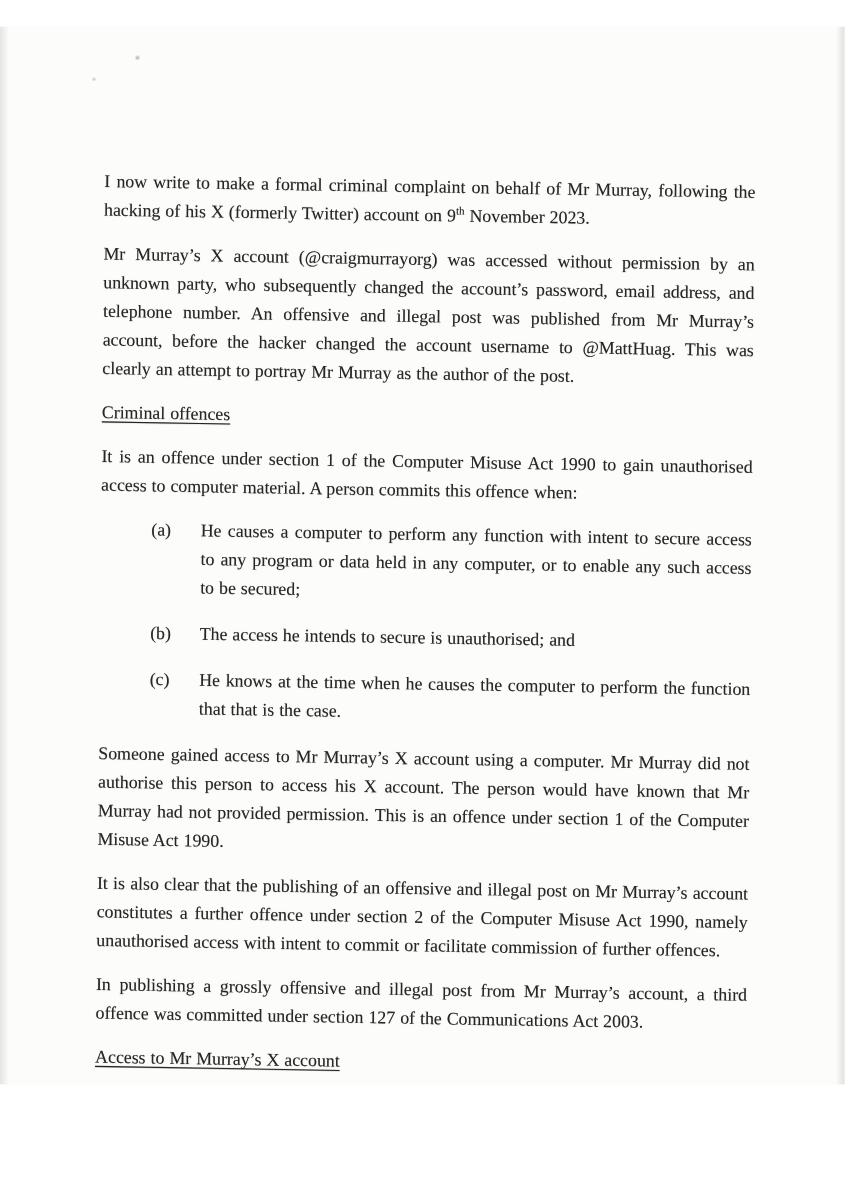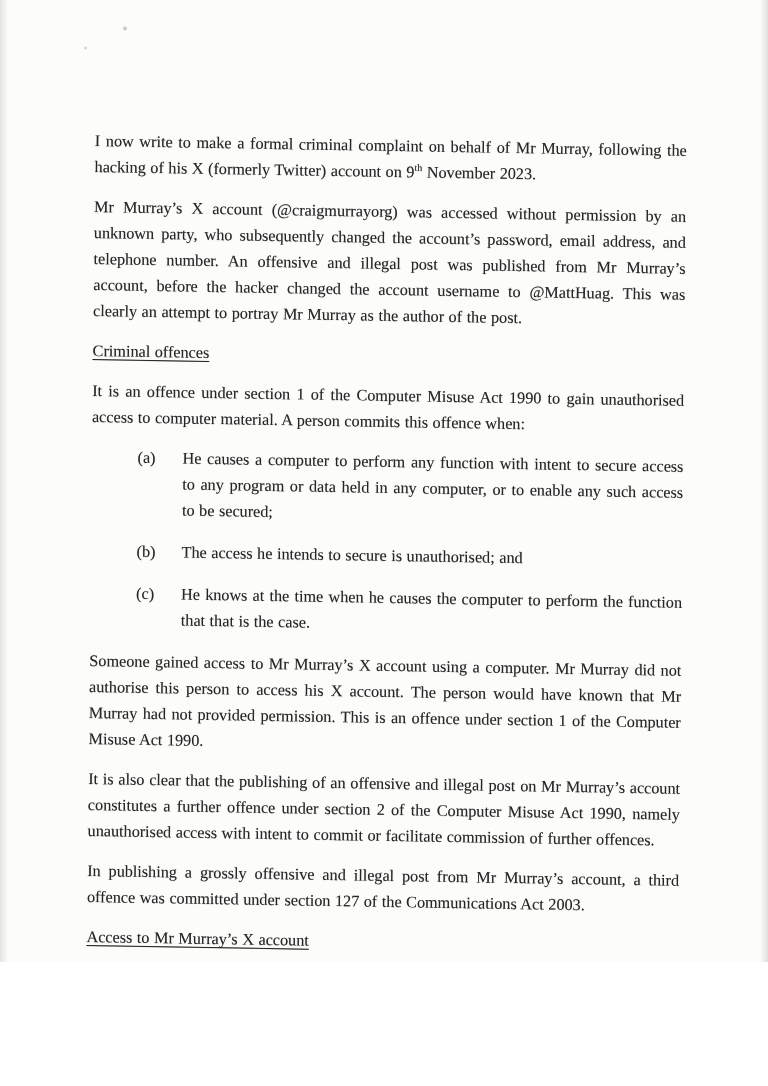--- a/index.html
+++ b/index.html
@@ -9,20 +9,21 @@
     background: #ffffff;
     font-family: "Liberation Serif", "DejaVu Serif", serif;
     overflow: hidden;
   }
   .page {
     position: relative;
     width: 768px; height: 962px;
     background: var(--paper, #fcfcfb);
     color: var(--ink, #262626);
     overflow: hidden;
+    margin-top: 24px;
   }
   .edge-left {
     position: absolute; left: 0; top: 0; bottom: 0; width: 8px;
     background: linear-gradient(to right, rgba(120,120,115,0.18), rgba(120,120,115,0));
   }
   .edge-right {
     position: absolute; right: 0; top: 0; bottom: 0; width: 8px;
     background: linear-gradient(to left, rgba(120,120,115,0.22), rgba(120,120,115,0));
   }
   .speck { position: absolute; border-radius: 50%; }

